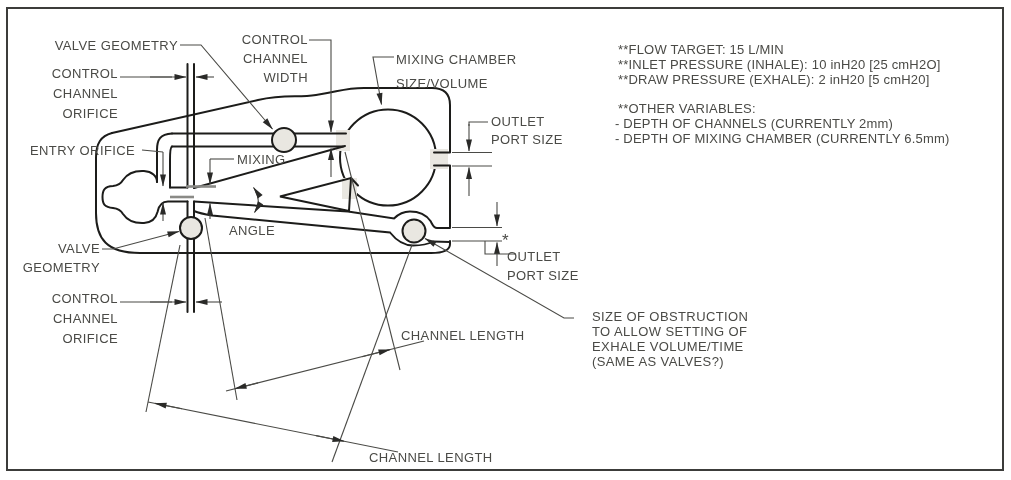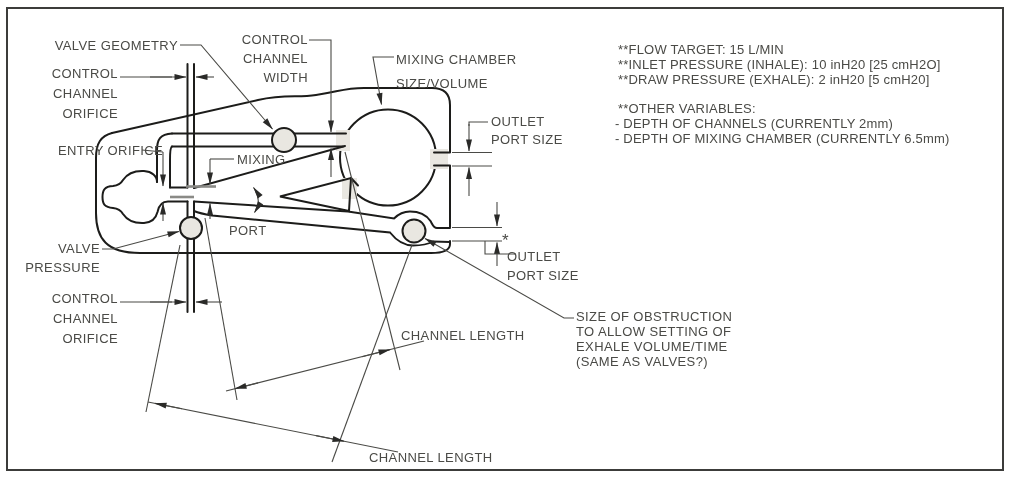--- a/index.html
+++ b/index.html
@@ -141,36 +141,36 @@
 
   <div class="lbl r" style="right:833px;top:36px;">VALVE GEOMETRY</div>
   <div class="lbl r lh20" style="right:893px;top:64px;">CONTROL
 CHANNEL
 ORIFICE</div>
   <div class="lbl r" style="right:703px;top:30px;">CONTROL
 CHANNEL
 WIDTH</div>
   <div class="lbl" style="left:396px;top:48px;line-height:24px;">MIXING CHAMBER
 SIZE/VOLUME</div>
-  <div class="lbl" style="left:30px;top:141px;margin-left:28px;">ENTRY ORIFICE</div>
+  <div class="lbl" style="left:30px;top:141px;">ENTRY ORIFICE</div>
   <div class="lbl" style="left:237px;top:150px;">MIXING</div>
-  <div class="lbl" style="left:229px;top:221px;">PORT</div>
+  <div class="lbl" style="left:229px;top:221px;">ANGLE</div>
   <div class="lbl r" style="right:911px;top:239px;">VALVE
-PRESSURE</div>
+GEOMETRY</div>
   <div class="lbl r lh20" style="right:893px;top:289px;">CONTROL
 CHANNEL
 ORIFICE</div>
   <div class="lbl" style="left:491px;top:113px;line-height:18px;">OUTLET
 PORT SIZE</div>
   <div class="lbl" style="left:507px;top:247px;line-height:19px;">OUTLET
 PORT SIZE</div>
   <div class="ast" style="left:502px;top:231px;">*</div>
   <div class="lbl" style="left:401px;top:326px;">CHANNEL LENGTH</div>
   <div class="lbl" style="left:369px;top:448px;">CHANNEL LENGTH</div>
-  <div class="lbl lh15" style="left:576px;top:309px;">SIZE OF OBSTRUCTION
+  <div class="lbl lh15" style="left:592px;top:309px;">SIZE OF OBSTRUCTION
 TO ALLOW SETTING OF
 EXHALE VOLUME/TIME
 (SAME AS VALVES?)</div>
 
   <div class="notes">
     <div class="note">**FLOW TARGET: 15 L/MIN</div>
     <div class="note">**INLET PRESSURE (INHALE): 10 inH20 [25 cmH2O]</div>
     <div class="note">**DRAW PRESSURE (EXHALE): 2 inH20 [5 cmH20]</div>
     <div class="notes-gap"></div>
     <div class="note">**OTHER VARIABLES:</div>

